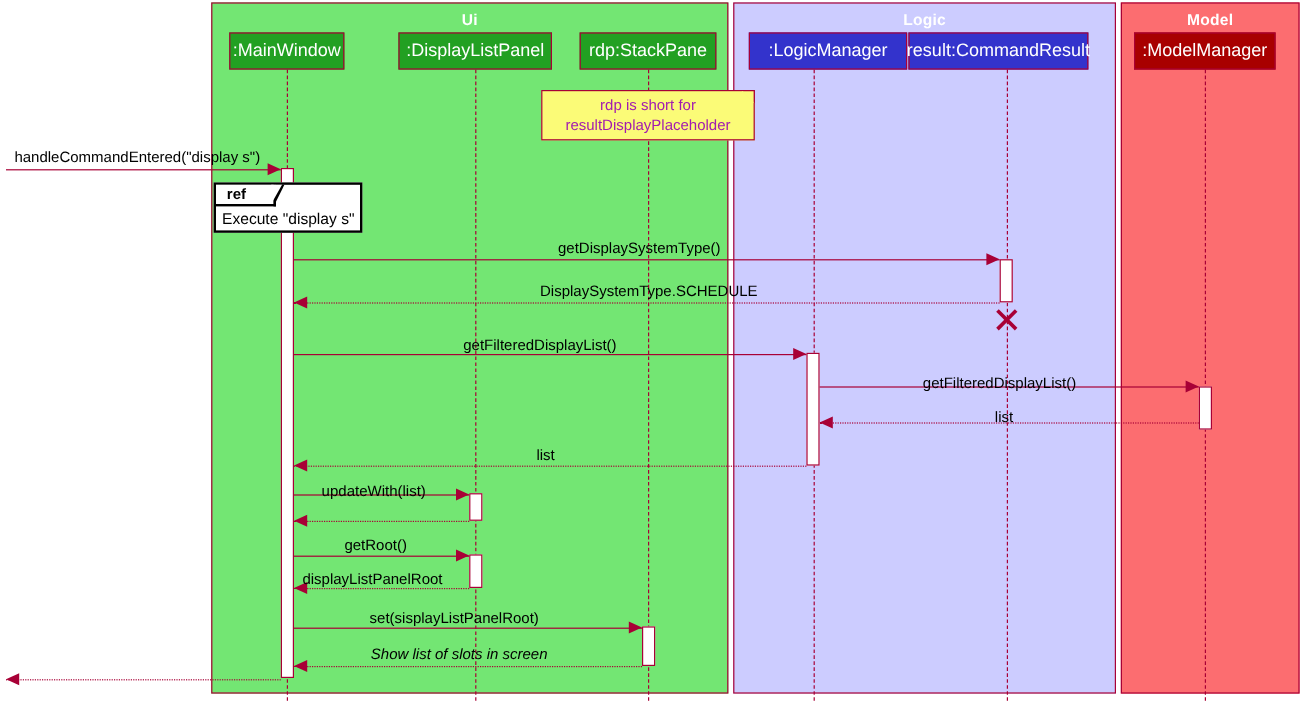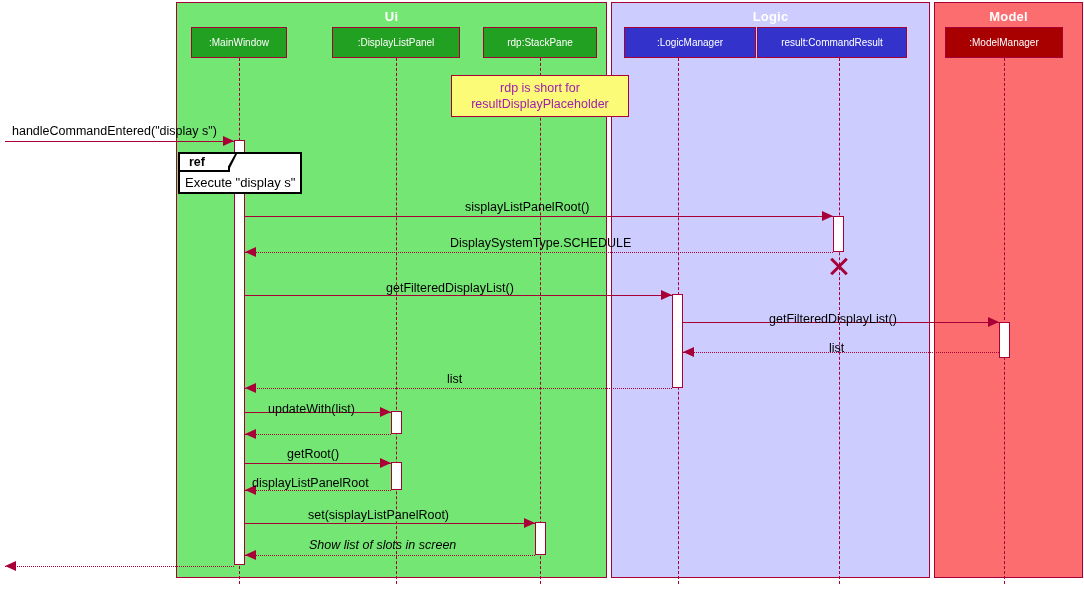--- a/index.html
+++ b/index.html
@@ -35,21 +35,21 @@
     line-height: 16px;
     letter-spacing: 0.2px;
   }
 
   
   .participant {
     position: absolute;
     box-sizing: border-box;
     border: 1.5px solid #A80036;
     color: #ffffff;
-    font-size: 10px;
+    font-size: 15px;
     display: flex;
     align-items: center;
     justify-content: center;
     white-space: nowrap;
     padding: 0 9px;
     height: 31px;
   }
 
   
   .lifeline {
@@ -216,21 +216,21 @@
     <span class="a"></span>
       <span class="b"></span>
   </div>
 
   <div class="msg-line" style="left:5px; top:141px; width:229px;"></div>
   <div class="arrowhead right" style="left:223px; top:136px;"></div>
   <div class="msg-label" style="left:12px; top:124px;">handleCommandEntered("display s")</div>
 
   <div class="msg-line" style="left:245px; top:216px; width:588px;"></div>
   <div class="arrowhead right" style="left:822px; top:211px;"></div>
-  <div class="msg-label" style="left:465px; top:200px;">sisplayListPanelRoot()</div>
+  <div class="msg-label" style="left:465px; top:200px;">getDisplaySystemType()</div>
 
   <div class="msg-line dotted" style="left:245px; top:252px; width:588px;"></div>
   <div class="arrowhead left" style="left:245px; top:247px;"></div>
   <div class="msg-label" style="left:450px; top:236px;">DisplaySystemType.SCHEDULE</div>
 
   <div class="msg-line" style="left:245px; top:295px; width:427px;"></div>
   <div class="arrowhead right" style="left:661px; top:290px;"></div>
   <div class="msg-label" style="left:386px; top:281px;">getFilteredDisplayList()</div>
 
   <div class="msg-line" style="left:683px; top:322px; width:316px;"></div>

